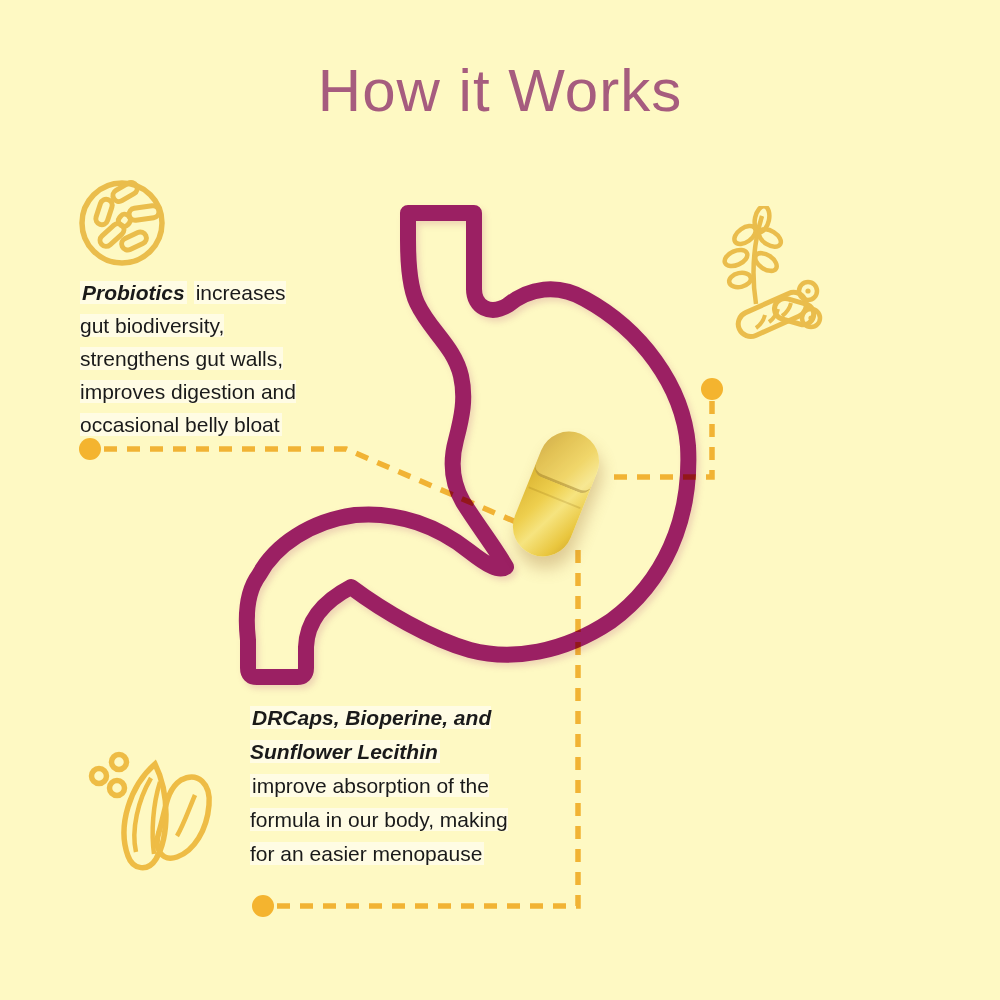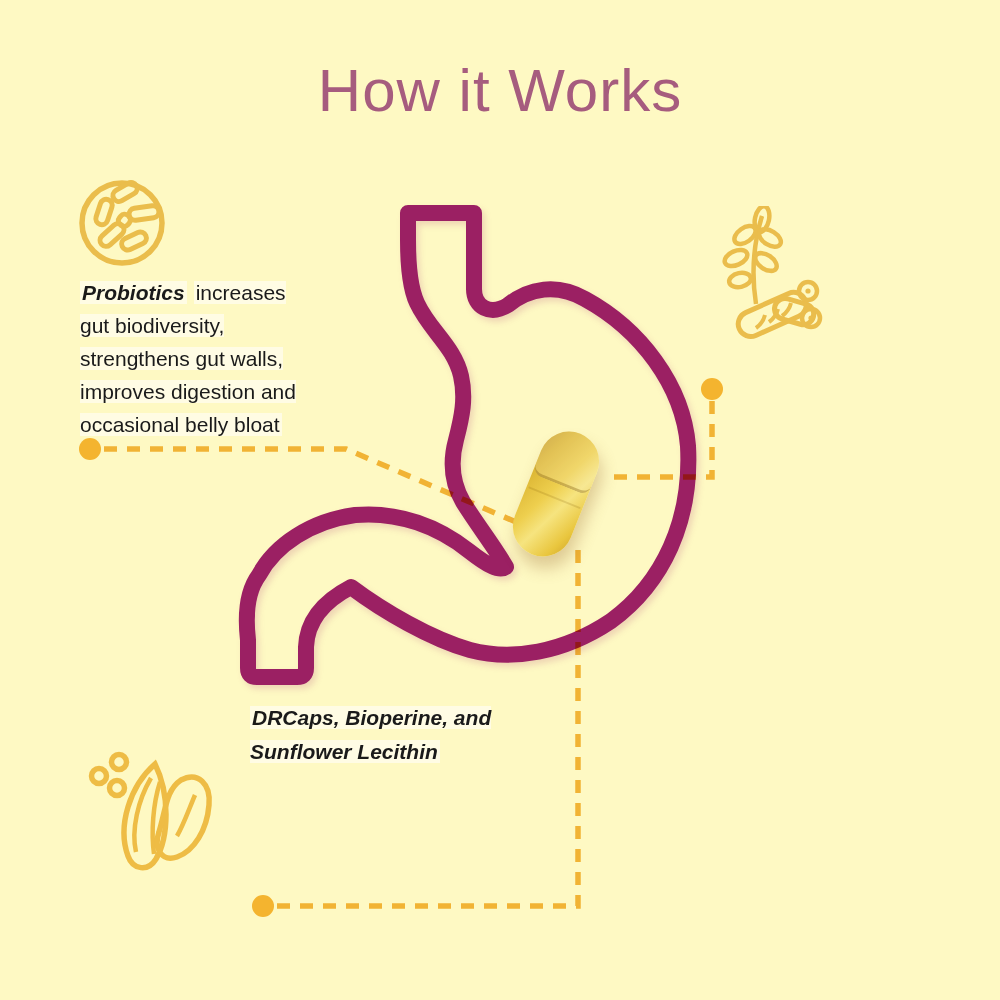--- a/index.html
+++ b/index.html
@@ -141,15 +141,18 @@
 strengthens gut walls,
 improves digestion and
 occasional belly bloat</span>
     </div>
   </div>
 
 
   <div class="card" style="left:250px;top:701px;width:320px;line-height:34px;">
     <div><strong class="pre band">DRCaps, Bioperine, and
 Sunflower Lecithin</strong></div>
+    <div><span class="pre band">improve absorption of the
+formula in our body, making
+for an easier menopause</span></div>
   </div>
 
 </div>
 
 </body></html>

